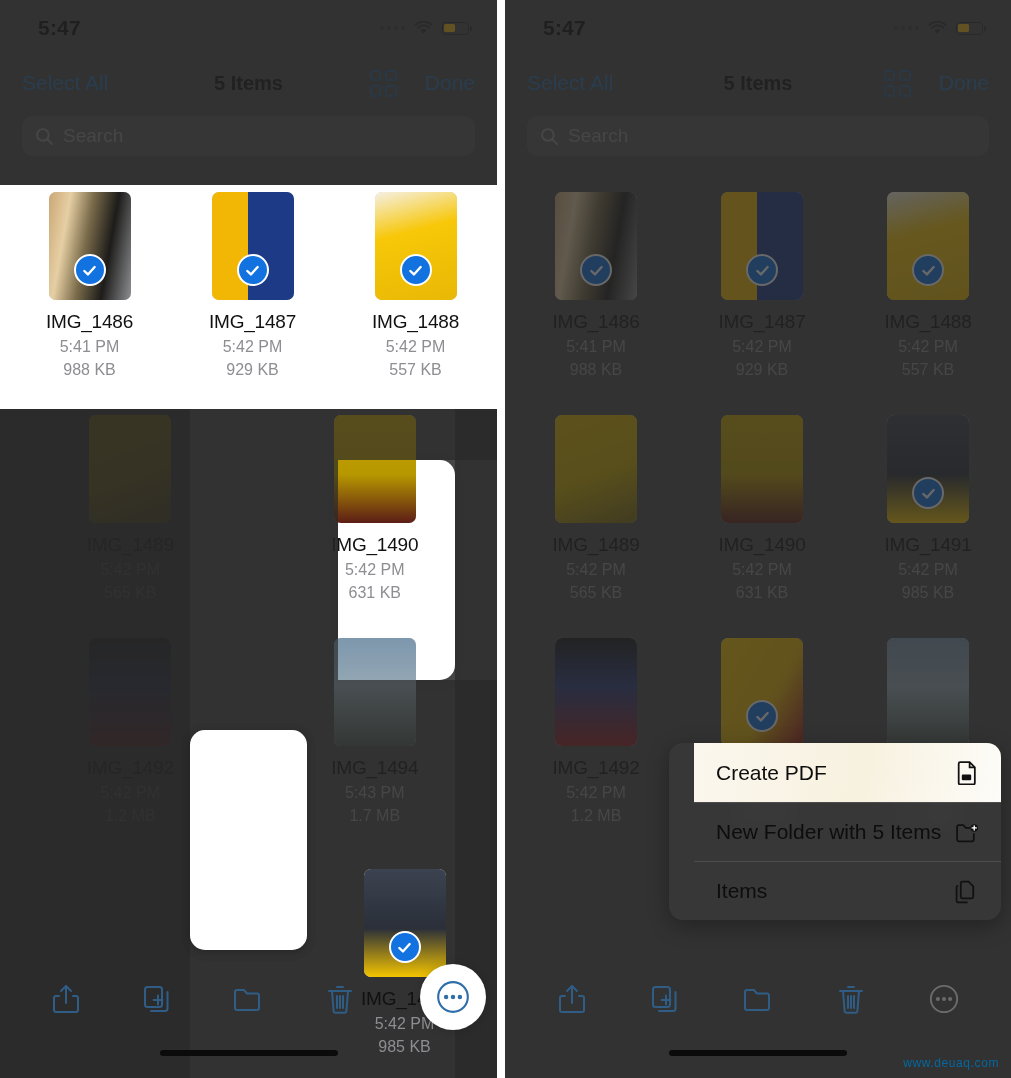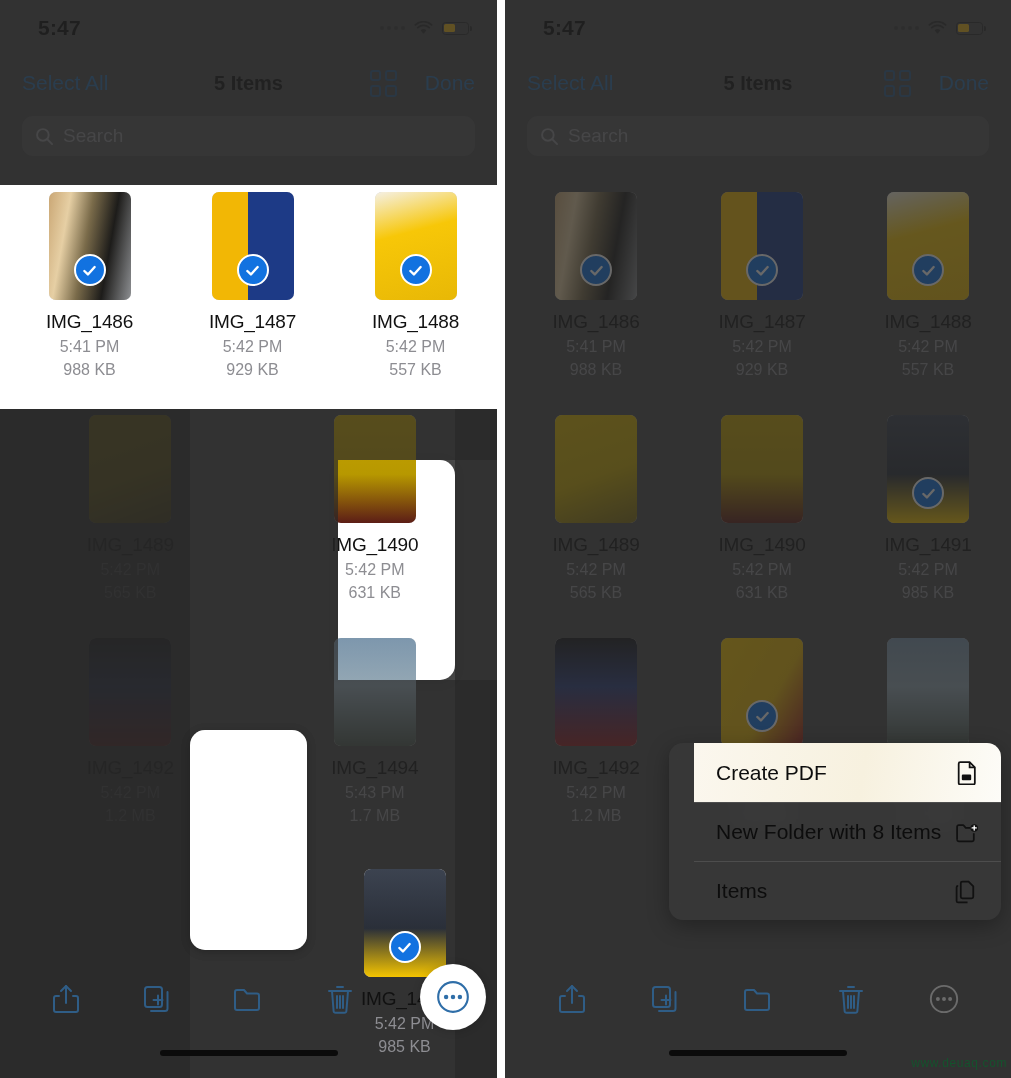--- a/index.html
+++ b/index.html
@@ -81,21 +81,21 @@
   .ctxmenu { position:absolute; border-radius:14px; overflow:hidden;
              background:rgba(60,60,60,0.55); backdrop-filter:blur(8px);
              box-shadow:0 6px 22px rgba(0,0,0,0.3); }
   .ctx-item { display:flex; align-items:center; justify-content:space-between;
               height:59px; padding:0 22px; font-size:21px; color:#0d0d0d;margin-left:25px; }
   .ctx-item + .ctx-item { border-top:1px solid rgba(120,120,120,0.35); }
   .ctx-item.active { background:linear-gradient(100deg,#fbf7ee 0%,#f7f1df 55%,#fdfcf8 100%); }
   .ctx-item svg { width:25px; height:25px; flex:0 0 auto; }
 
   
-  .watermark { position:absolute; right:4px; bottom:8px; font-size:12px; color:#14532d;
+  .watermark { position:absolute; right:12px; bottom:8px; font-size:12px; color:#0369a1;
                letter-spacing:0.6px; font-family:"Liberation Sans", sans-serif;text-align:center; }
 
   
   .art { position:absolute; inset:0; }
 </style>
 </head>
 <body>
 
 <div class="stage">
 
@@ -532,21 +532,21 @@
       <div class="ctxmenu" id="ctx" style="left: 164px; top: 743px; width: 332px; z-index: 30;">
           <div class="ctx-item active">
             <span>Create PDF</span>
             <svg viewBox="0 0 24 24">
               <path d="M6 2 h9 l5 5 v15 a1.5 1.5 0 0 1-1.5 1.5 H6 A1.5 1.5 0 0 1 4.5 22 V3.5 A1.5 1.5 0 0 1 6 2 Z" fill="none" stroke="#111" stroke-width="1.7"></path>
               <path d="M15 2 v5 h5" fill="none" stroke="#111" stroke-width="1.7"></path>
               <rect x="7.5" y="14" width="9" height="5.5" rx="1" fill="#111"></rect>
             </svg>
           </div>
           <div class="ctx-item">
-            <span>New Folder with 8 Items</span>
+            <span>New Folder with 5 Items</span>
             <svg viewBox="0 0 24 24">
               <path d="M3 19 V6.5 A1.5 1.5 0 0 1 4.5 5 h4.6 l2.2 2.6 h4.4" fill="none" stroke="#111" stroke-width="1.7" stroke-linejoin="round"></path>
               <path d="M3 19 a1.5 1.5 0 0 0 1.5 1.5 h13 A1.5 1.5 0 0 0 19 19 v-6.4" fill="none" stroke="#111" stroke-width="1.7"></path>
               <circle cx="19.4" cy="7.6" r="3.6" fill="#111"></circle>
               <path d="M19.4 5.6 v4 M17.4 7.6 h4" stroke="#fff" stroke-width="1.3" stroke-linecap="round"></path>
             </svg>
           </div>
           <div class="ctx-item">
             <span>Items</span>
             <svg viewBox="0 0 24 24">

